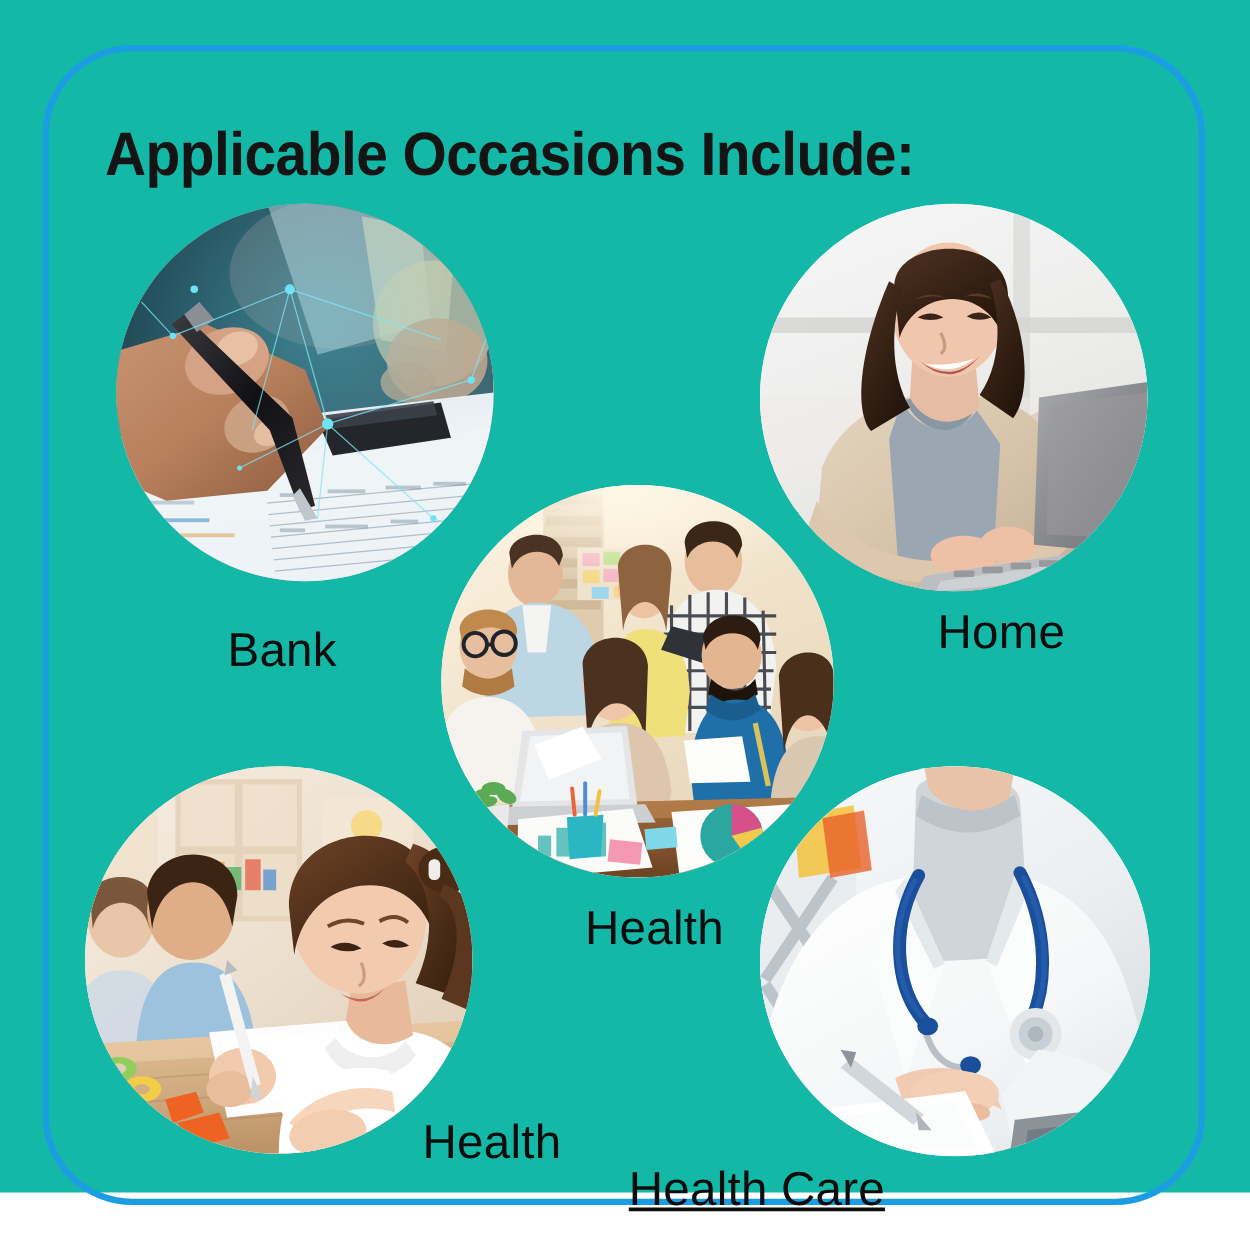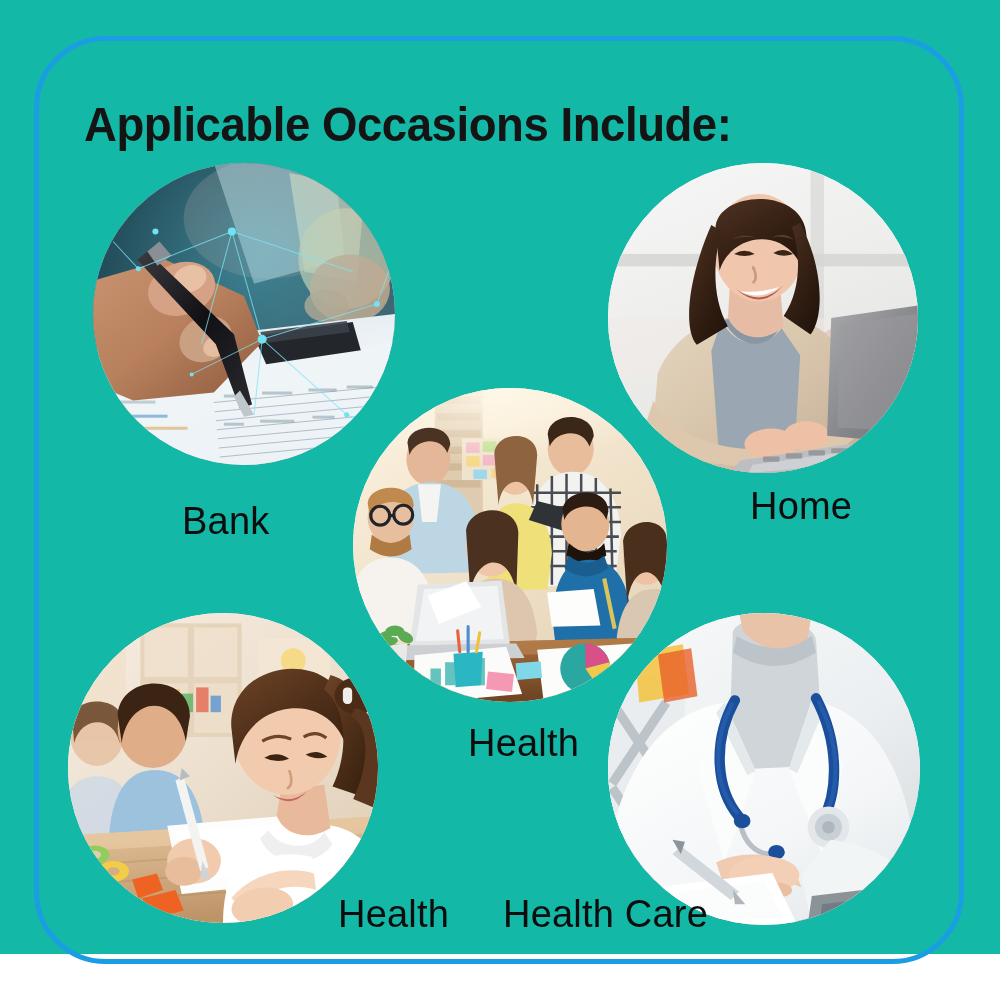--- a/index.html
+++ b/index.html
@@ -51,21 +51,21 @@
     font-size:38px;
     color:#0d0d0d;
     white-space:nowrap;
     letter-spacing:0.2px;
   }
 
   #lbl-bank{left:182px;top:500px;}
   #lbl-home{left:750px;top:485px;}
   #lbl-office{left:468px;top:722px;}
   #lbl-school{left:338px;top:893px;}
-  #lbl-health{left:503px;top:893px;}
+  #lbl-health{left:503px;top:931px;text-decoration:underline;}
 </style>
 </head>
 <body>
 
 <div id="stage">
 
   <div class="frame"></div>
 
   <div class="title">Applicable Occasions Include:</div>
 

